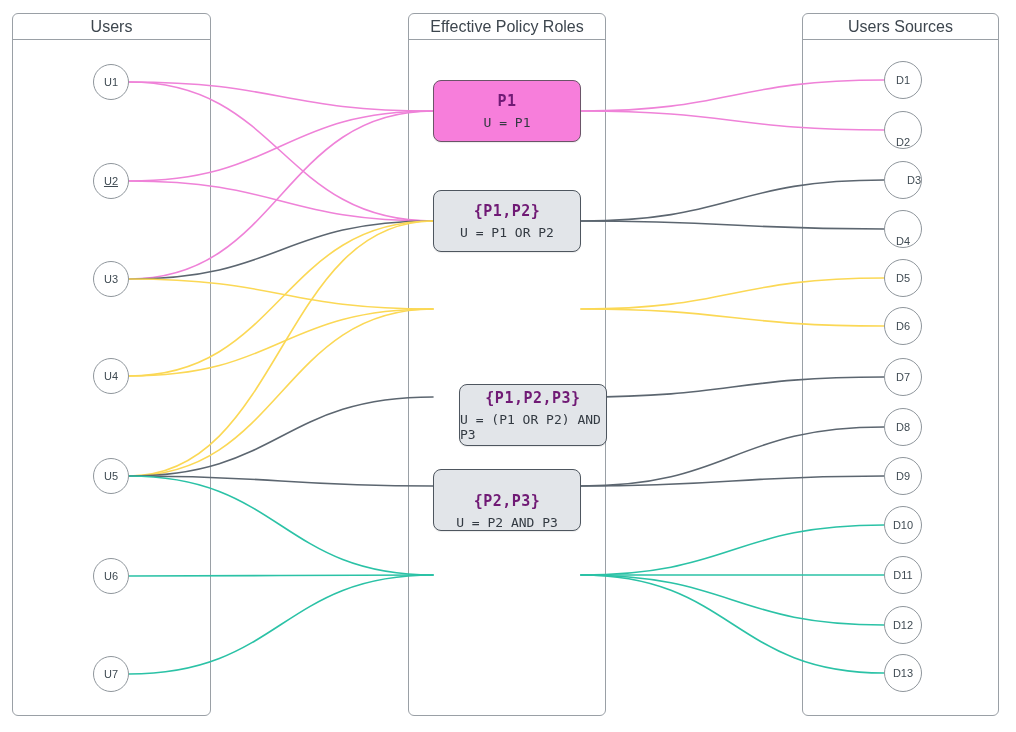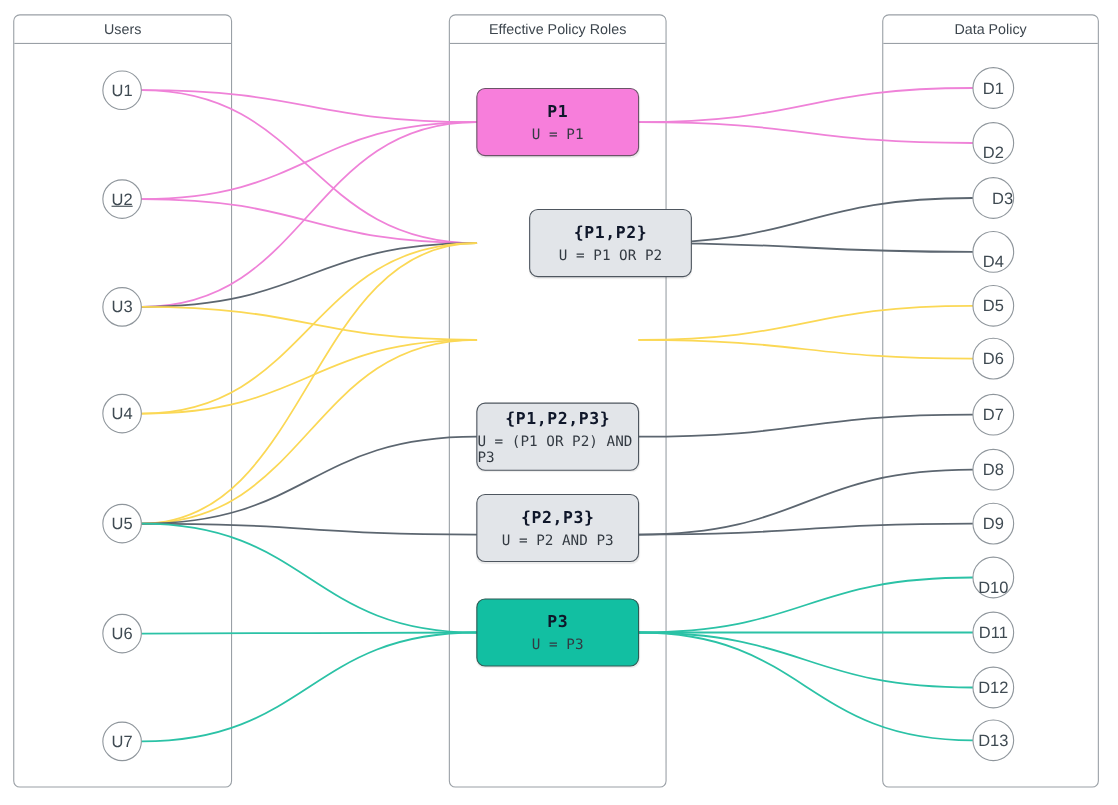--- a/index.html
+++ b/index.html
@@ -9,57 +9,57 @@
   }
   .lane{
     position:absolute;top:13px;height:703px;background:#ffffff;
     border:1px solid #9aa0a6;border-radius:6px;z-index:1;box-sizing:border-box;
   }
   .lane-users{left:12px;width:199px;}
   .lane-roles{left:408px;width:198px;}
   .lane-sources{left:802px;width:197px;}
   .lane-header{
     height:25px;line-height:25px;text-align:center;border-bottom:1px solid #9aa0a6;
-    font-size:13px;color:#3d464e;
+    font-size:16px;color:#3d464e;
   }
   svg.edges{position:absolute;left:0;top:0;z-index:2;}
   .nodes-layer{position:absolute;left:0;top:0;width:1016px;height:732px;z-index:3;pointer-events:none;}
   .circle-node{
     position:absolute;border:1px solid #8f969c;border-radius:50%;background:#ffffff;
     display:flex;align-items:center;justify-content:center;
-    font-size:15px;color:#3f4a52;box-sizing:border-box;
+    font-size:11px;color:#3f4a52;box-sizing:border-box;
   }
   .role-box{
     position:absolute;left:433px;width:148px;height:62px;border-radius:8px;
     display:flex;flex-direction:column;align-items:center;justify-content:center;
     box-sizing:border-box;gap:5px;box-shadow:0 1px 1px rgba(0,0,0,0.08);
   }
   .role-title{
     font-family:"DejaVu Sans Mono", monospace;font-weight:bold;
-    font-size:15px;color:#0f172a;letter-spacing:0.5px;
+    font-size:15px;color:#701a75;letter-spacing:0.5px;
   }
   .role-rule{
     font-family:"DejaVu Sans Mono", monospace;font-size:13px;color:#333a42;
   }
 </style>
 </head>
 <body>
 
 <div class="stage">
 
   <div class="lane lane-users">
     <div class="lane-header">Users</div>
   </div>
 
   <div class="lane lane-roles">
     <div class="lane-header">Effective Policy Roles</div>
   </div>
 
   <div class="lane lane-sources">
-    <div class="lane-header">Data Policy</div>
+    <div class="lane-header">Users Sources</div>
   </div>
 
   <svg class="edges" width="1016" height="732">
       <path d="M 129 82 C 281 82, 281 111, 433 111" fill="none" stroke="#ef82d8" stroke-width="1.6" stroke-linecap="round"></path>
       <path d="M 129 181 C 281 181, 281 111, 433 111" fill="none" stroke="#ef82d8" stroke-width="1.6" stroke-linecap="round"></path>
       <path d="M 129 279 C 281 279, 281 111, 433 111" fill="none" stroke="#ef82d8" stroke-width="1.6" stroke-linecap="round"></path>
       <path d="M 129 82 C 281 82, 281 221, 433 221" fill="none" stroke="#ef82d8" stroke-width="1.6" stroke-linecap="round"></path>
       <path d="M 129 181 C 281 181, 281 221, 433 221" fill="none" stroke="#ef82d8" stroke-width="1.6" stroke-linecap="round"></path>
       <path d="M 129 279 C 281 279, 281 221, 433 221" fill="none" stroke="#5c6670" stroke-width="1.6" stroke-linecap="round"></path>
       <path d="M 129 376 C 281 376, 281 221, 433 221" fill="none" stroke="#fbd855" stroke-width="1.6" stroke-linecap="round"></path>
@@ -129,47 +129,43 @@
       </div>
       <div class="circle-node" style="left: 884px; top: 358px; width: 38px; height: 38px;">
         <span>D7</span>
       </div>
       <div class="circle-node" style="left: 884px; top: 408px; width: 38px; height: 38px;">
         <span>D8</span>
       </div>
       <div class="circle-node" style="left: 884px; top: 457px; width: 38px; height: 38px;">
         <span>D9</span>
       </div>
-      <div class="circle-node" style="left: 884px; top: 506px; width: 38px; height: 38px; align-items: flex-end;">
+      <div class="circle-node" style="left: 884px; top: 506px; width: 38px; height: 38px;">
         <span>D10</span>
       </div>
       <div class="circle-node" style="left: 884px; top: 556px; width: 38px; height: 38px;">
         <span>D11</span>
       </div>
       <div class="circle-node" style="left: 884px; top: 606px; width: 38px; height: 38px; text-align: right;">
         <span>D12</span>
       </div>
       <div class="circle-node" style="left: 884px; top: 654px; width: 38px; height: 38px;">
         <span>D13</span>
       </div>
       <div class="role-box" style="top: 80px; background: rgb(247, 126, 219); border: 1.5px solid rgb(107, 84, 104);">
         <div class="role-title">P1</div>
         <div class="role-rule">U = P1</div>
       </div>
-      <div class="role-box" style="top: 190px; background: rgb(226, 229, 233); border: 1.5px solid rgb(78, 86, 95); margin-left: 48px;">
+      <div class="role-box" style="top: 190px; background: rgb(226, 229, 233); border: 1.5px solid rgb(78, 86, 95);">
         <div class="role-title">{P1,P2}</div>
         <div class="role-rule">U = P1 OR P2</div>
       </div>
-      <div class="role-box" style="top: 366px; background: rgb(226, 229, 233); border: 1.5px solid rgb(78, 86, 95);">
+      <div class="role-box" style="top: 384px; background: rgb(226, 229, 233); border: 1.5px solid rgb(78, 86, 95); margin-left: 26px;">
         <div class="role-title">{P1,P2,P3}</div>
         <div class="role-rule">U = (P1 OR P2) AND P3</div>
       </div>
-      <div class="role-box" style="top: 449px; background: rgb(226, 229, 233); border: 1.5px solid rgb(78, 86, 95);">
+      <div class="role-box" style="top: 469px; background: rgb(226, 229, 233); border: 1.5px solid rgb(78, 86, 95); justify-content: flex-end;">
         <div class="role-title">{P2,P3}</div>
         <div class="role-rule">U = P2 AND P3</div>
-      </div>
-      <div class="role-box" style="top: 544px; background: rgb(18, 191, 162); border: 1.5px solid rgb(46, 91, 84);">
-        <div class="role-title">P3</div>
-        <div class="role-rule">U = P3</div>
       </div>
     </div>
 
 </div>
 
 </body></html>

